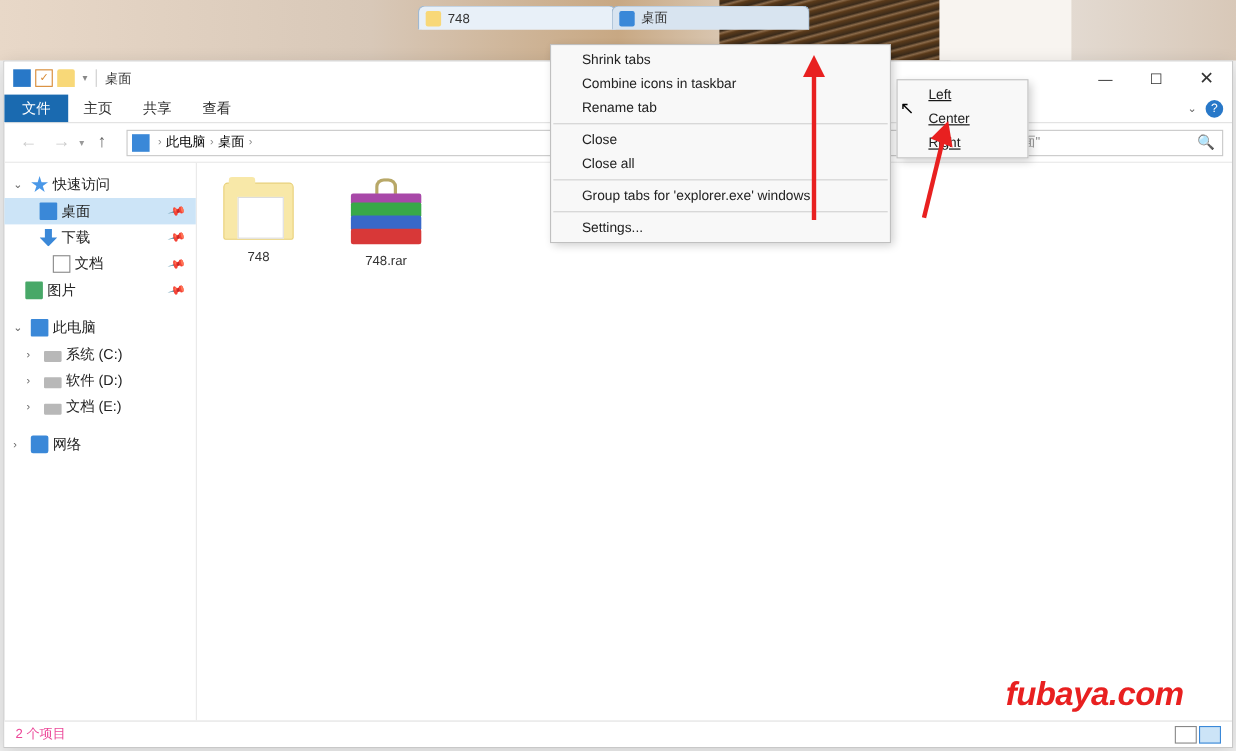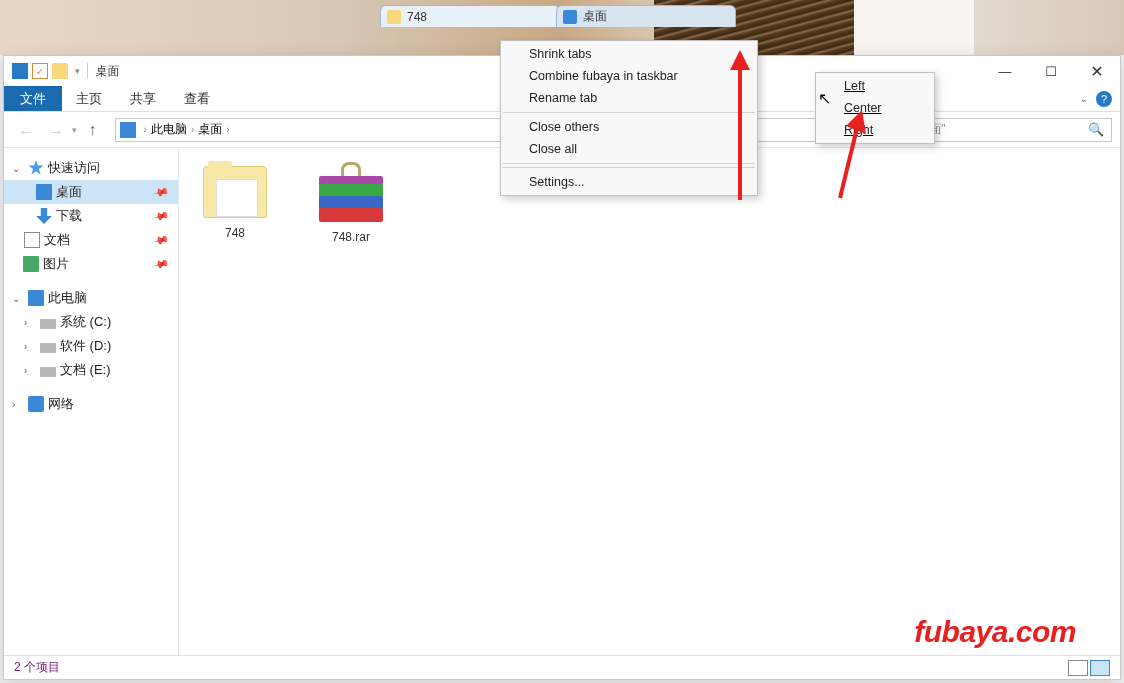--- a/index.html
+++ b/index.html
@@ -67,27 +67,27 @@
 .content { flex:1; padding:18px 8px; display:flex; align-items:flex-start; gap:20px; }
 .file-item { width:96px; text-align:center; font-size:12px; color:#333; }
 .folder-large { width:64px; height:52px; margin:0 auto 8px; background:#f8e8a8; border-radius:4px 4px 2px 2px; position:relative; border:1px solid #e8d078; }
 .folder-large::before { content:""; position:absolute; top:-6px; left:4px; width:24px; height:8px; background:#f8e8a8; border-radius:3px 3px 0 0; }
 .folder-large::after { content:""; position:absolute; top:12px; left:12px; width:40px; height:36px; background:#fff; border:1px solid #ddd; }
 .rar-large { width:64px; height:56px; margin:0 auto 8px; position:relative; }
 .rar-book { position:absolute; bottom:0; left:0; right:0; height:14px; border-radius:2px; }
 .b1{background:#d83838;bottom:0;} .b2{background:#3868c8;bottom:12px;} .b3{background:#38a848;bottom:24px;} .b4{background:#a848a8;bottom:36px;height:10px;}
 .rar-clip { position:absolute; top:-4px; left:50%; transform:translateX(-50%); width:20px; height:16px; border:3px solid #b8a868; border-bottom:none; border-radius:8px 8px 0 0; }
 
-.statusbar { position:absolute; bottom:0; left:0; right:0; height:24px; border-top:1px solid #e0e0e0; background:#fff; display:flex; align-items:center; padding:0 10px; font-size:12px; color:#701a75; }
+.statusbar { position:absolute; bottom:0; left:0; right:0; height:24px; border-top:1px solid #e0e0e0; background:#fff; display:flex; align-items:center; padding:0 10px; font-size:12px; color:#ec4899; }
 .view-icons { margin-left:auto; display:flex; gap:2px; }
 .view-icon { width:20px; height:16px; border:1px solid #888; }
 .view-icon.active { background:#cce4f7; border-color:#3a88d8; }
 
 .context-menu { position:absolute; background:#f8f8f8; border:1px solid #c0c0c0; box-shadow:3px 3px 8px rgba(0,0,0,0.2); font-size:12.5px; padding:2px 0; }
-.cm1 { top:40px; left:500px; width:258px; }
+.cm1 { top:40px; left:500px; width:310px; }
 .cm2 { top:72px; left:815px; width:120px;text-decoration:underline; }
 .cm-item { height:22px; display:flex; align-items:center; padding-left:28px; padding-right:10px; color:#222; position:relative; }
 .cm-item.hl { background:#b8d8f0; }
 .cm-item.checked::before { content:"✓"; position:absolute; left:8px; font-size:11px; }
 .cm-item.submenu::after { content:"▸"; position:absolute; right:8px; font-size:11px; }
 .cm-sep { height:1px; background:#d0d0d0; margin:3px 2px; }
 
 .arrow { position:absolute; pointer-events:none; }
 .arrow-line { stroke:#e82020; stroke-width:4; fill:none; }
 .arrow-head { fill:#e82020; }
@@ -171,21 +171,21 @@
       <div class="tree-item selected" style="padding-left:28px;">
         <span class="tree-icon icon-monitor"></span>
         <span>桌面</span>
         <span class="pin">📌</span>
       </div>
       <div class="tree-item" style="padding-left:28px;">
         <span class="tree-icon icon-down"></span>
         <span>下载</span>
         <span class="pin">📌</span>
       </div>
-      <div class="tree-item" style="padding-left:16px;">
+      <div class="tree-item" style="padding-left:40px;">
         <span class="tree-icon icon-doc"></span>
         <span>文档</span>
         <span class="pin">📌</span>
       </div>
       <div class="tree-item" style="padding-left:15px;">
         <span class="tree-icon icon-pic"></span>
         <span>图片</span>
         <span class="pin">📌</span>
       </div>
       <div style="height:10px;"></div>
@@ -239,26 +239,27 @@
     <span>2 个项目</span>
     <div class="view-icons">
       <div class="view-icon"></div>
       <div class="view-icon active"></div>
     </div>
   </div>
 </div>
 
 <div class="context-menu cm1">
   <div class="cm-item">Shrink tabs</div>
-  <div class="cm-item">Combine fubaya in taskbar</div>
+  <div class="cm-item">Combine icons in taskbar</div>
   <div class="cm-item">Rename tab</div>
   <div class="cm-sep"></div>
-  <div class="cm-item">Close others</div>
+  <div class="cm-item">Close</div>
   <div class="cm-item">Close all</div>
   <div class="cm-sep"></div>
+  <div class="cm-item">Group tabs for 'explorer.exe' windows</div>
   <div class="cm-sep"></div>
   <div class="cm-item">Settings...</div>
 </div>
 
 <div class="context-menu cm2">
   <div class="cm-item">Left</div>
   <div class="cm-item">Center</div>
   <div class="cm-item">Right</div>
 </div>
 

